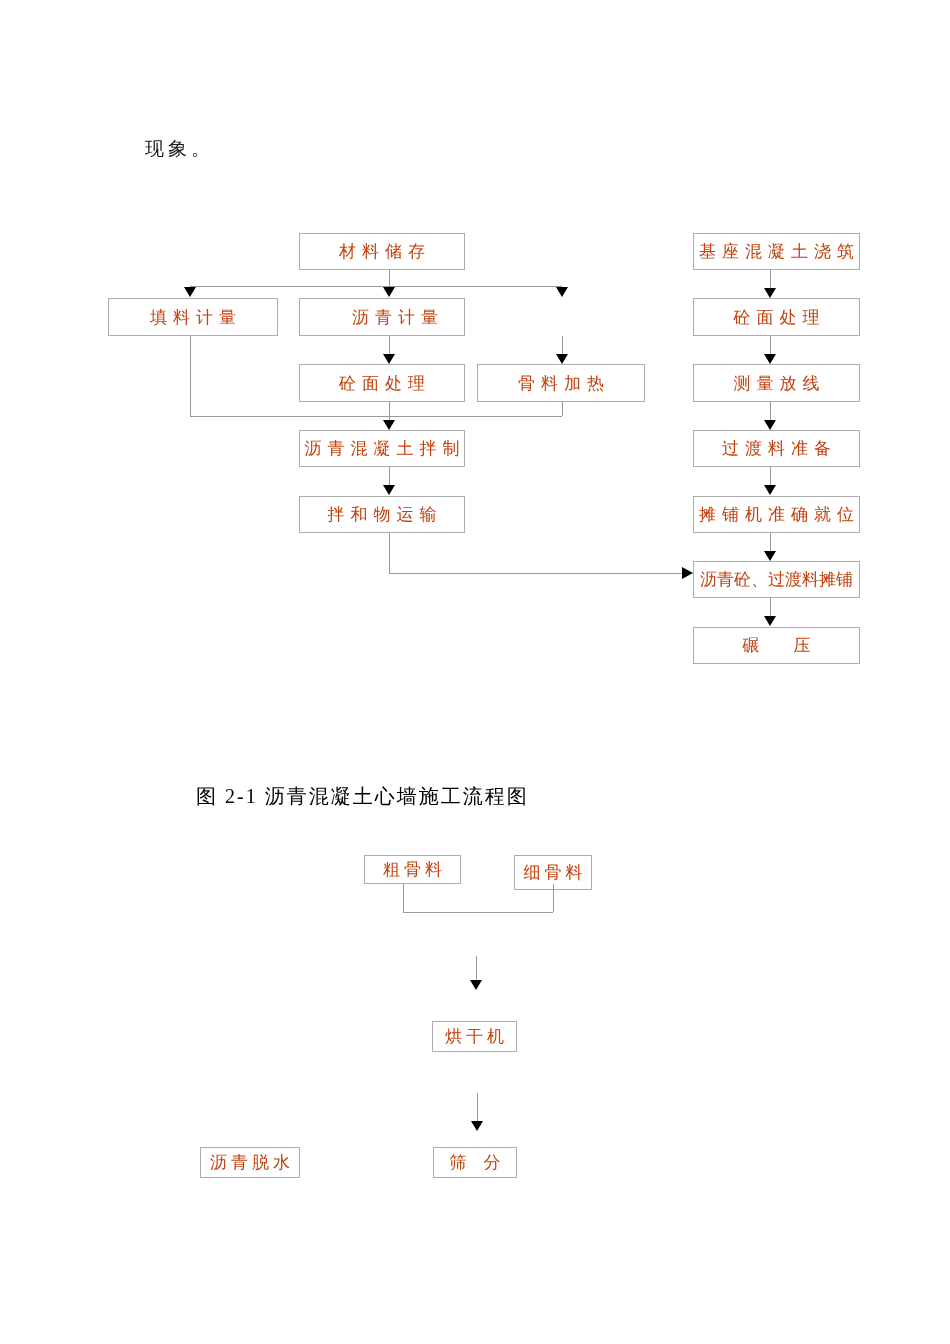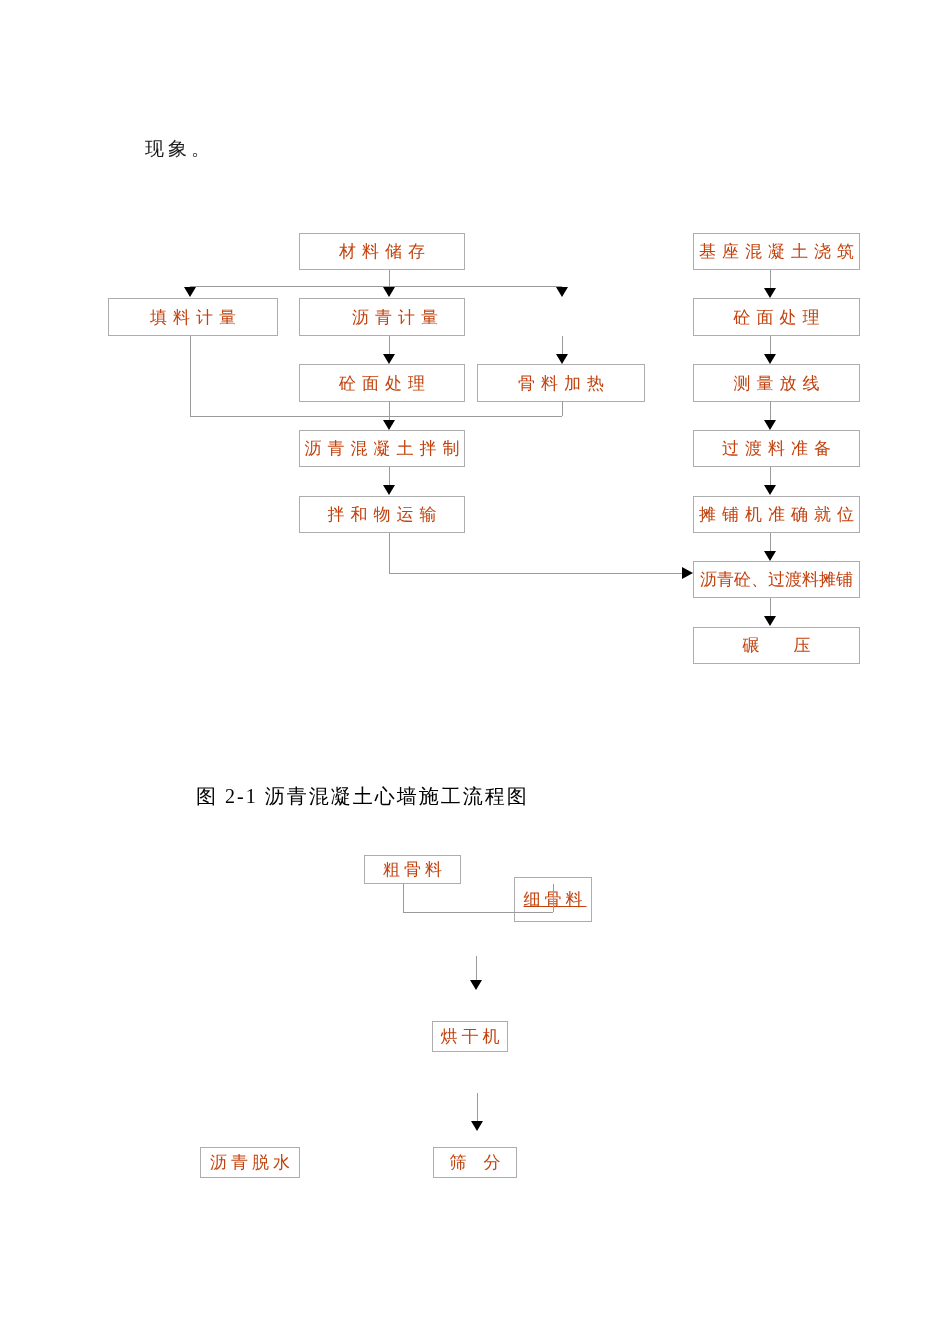--- a/index.html
+++ b/index.html
@@ -129,22 +129,22 @@
   <div class="vline" style="left:389px; top:533px; height:40px;"></div>
   <div class="hline" style="left:389px; top:573px; width:293px;"></div>
   <div class="arr-r" style="left:682px; top:567px;"></div>
 
   <div class="vline" style="left:770px; top:598px; height:18px;"></div>
   <div class="arr-d" style="left:764px; top:616px;"></div>
 
   <div class="caption" style="left:196px; top:783px;">图 2-1 沥青混凝土心墙施工流程图</div>
 
   <div class="box sm" style="left:364px; top:855px; width:97px; height:29px;">粗骨料</div>
-  <div class="box sm" style="left:514px; top:877px; width:78px; height:45px;text-decoration:underline;">细骨料</div>
-  <div class="box sm" style="left:432px; top:1021px; width:76px; height:31px;">烘干机</div>
+  <div class="box sm" style="left:514px; top:855px; width:78px; height:35px;">细骨料</div>
+  <div class="box sm" style="left:432px; top:1021px; width:85px; height:31px;">烘干机</div>
   <div class="box sm" style="left:200px; top:1147px; width:100px; height:31px;">沥青脱水</div>
   <div class="box sm ls0" style="left:433px; top:1147px; width:84px; height:31px;">筛　分</div>
 
   <div class="vline" style="left:403px; top:884px; height:28px;"></div>
   <div class="vline" style="left:553px; top:884px; height:28px;"></div>
   <div class="hline" style="left:403px; top:912px; width:150px;"></div>
 
   <div class="vline" style="left:476px; top:956px; height:24px;"></div>
   <div class="arr-d" style="left:470px; top:980px;"></div>
 

